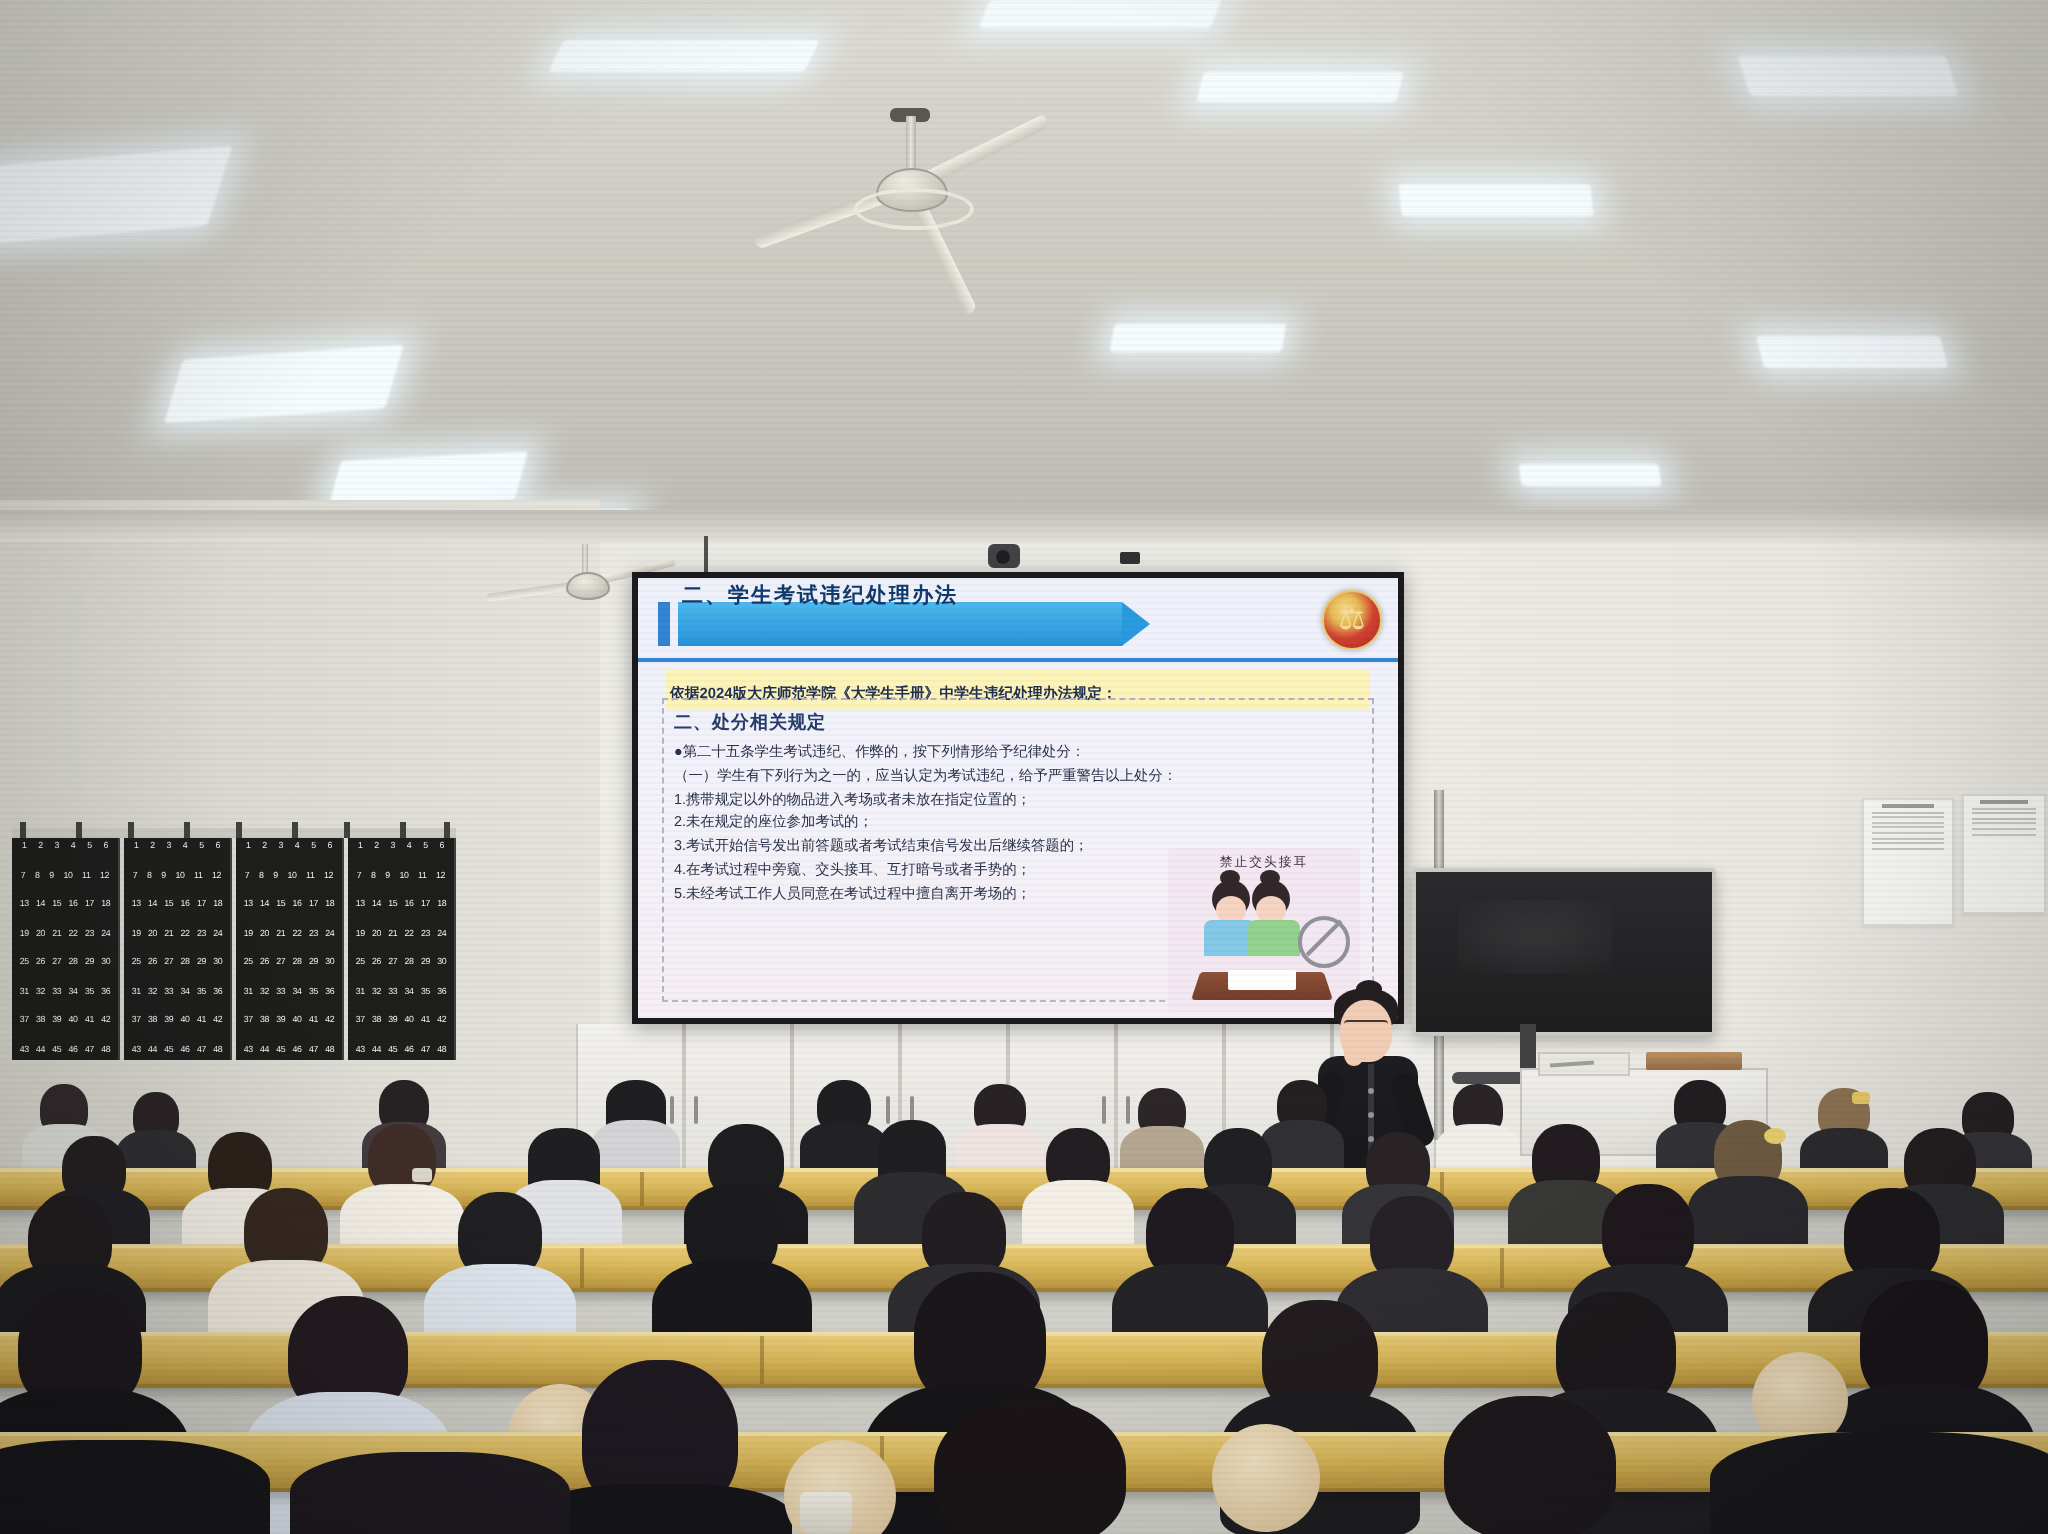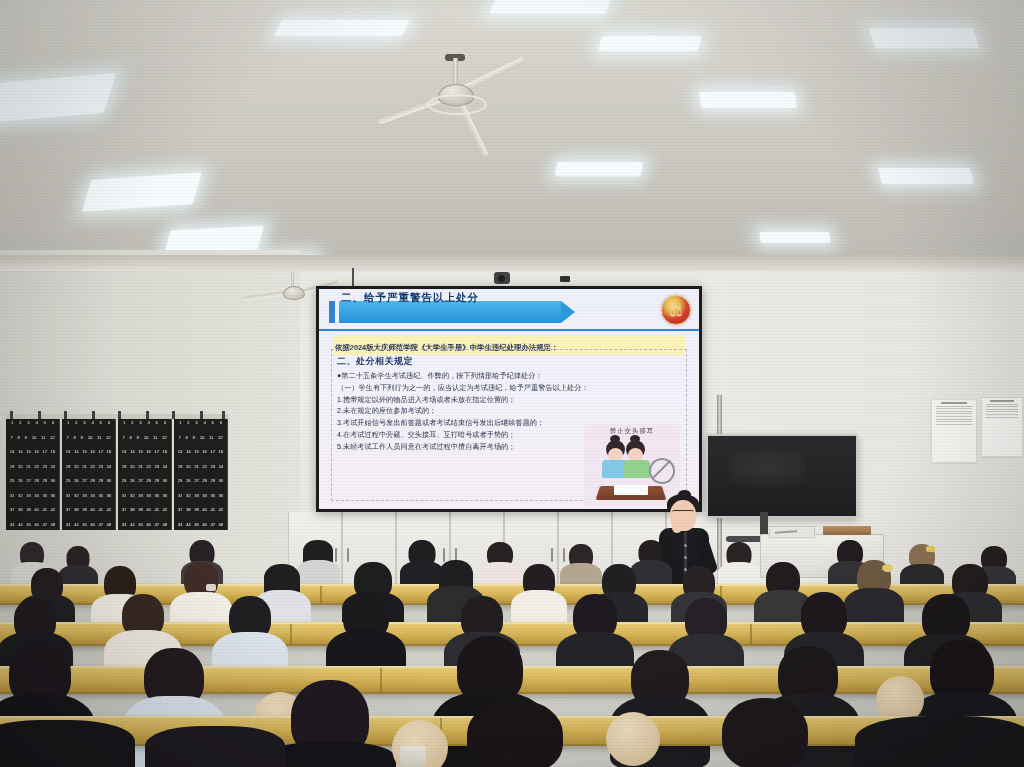--- a/index.html
+++ b/index.html
@@ -586,21 +586,21 @@
   <div class="screen-cam"></div>
   <div class="wall-sensor"></div>
 
   <div class="screen-frame">
     <div class="slide">
 
       <div class="slide-title-bar">
         <div class="title-tick"></div>
         <div class="title-arrow"></div>
       </div>
-      <div class="title-text">二、给予严重警告以上处分</div>
+      <div class="title-text">二、学生考试违纪处理办法</div>
 
       <div class="emblem">
         <span class="scales">⚖</span>
       </div>
 
       <div class="slide-rule"></div>
 
       <div class="slide-highlight-line">
         <span>依据2024版大庆师范学院《大学生手册》中学生违纪处理办法规定：</span>
       </div>

